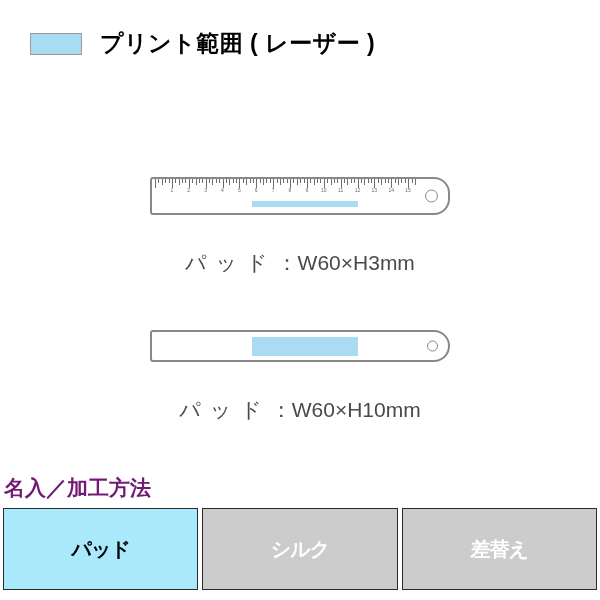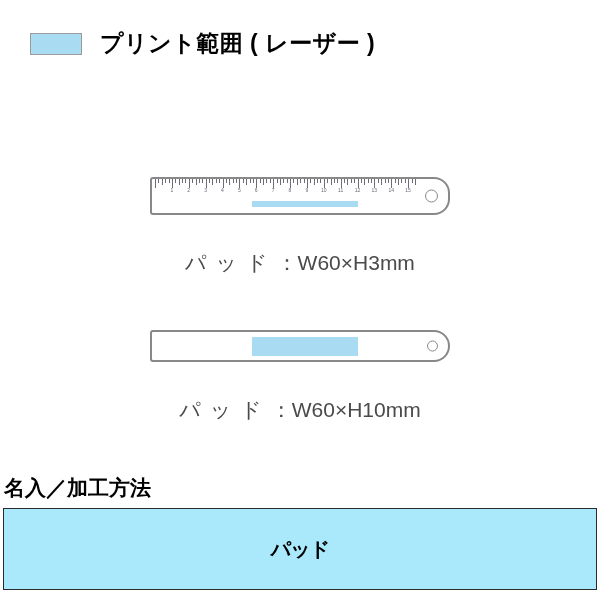--- a/index.html
+++ b/index.html
@@ -138,21 +138,21 @@
     letter-spacing: 9px;
   }
 
   
   .methods-heading {
     position: absolute;
     left: 4px;
     top: 474px;
     font-size: 21px;
     font-weight: bold;
-    color: #000000;
+    color: #701a75;
     letter-spacing: 0px;
   }
   .method-row {
     position: absolute;
     left: 0;
     top: 508px;
     width: 600px;
     height: 82px;
     display: flex;
     gap: 4px;
@@ -295,13 +295,15 @@
   <div class="ruler flat">
     <div class="print-bar" id="print-bar-2"></div>
     <div class="hole"></div>
   </div>
   <div class="caption"><span class="kana">パッド</span><span>：W60×H10mm</span></div>
 </div>
 
 <div class="methods-heading">名入／加工方法</div>
 <div class="method-row" id="method-row">
     <div class="method-tile active">パッド</div>
+    <div class="method-tile">シルク</div>
+    <div class="method-tile">差替え</div>
   </div>
 
 </body></html>

